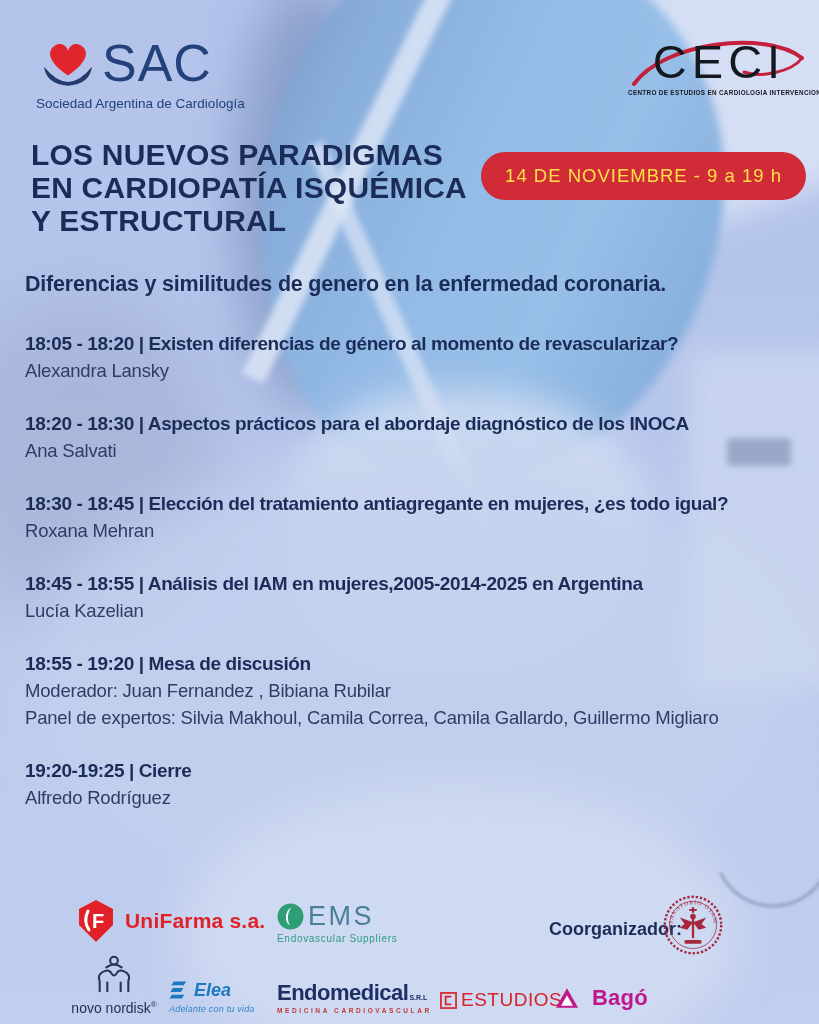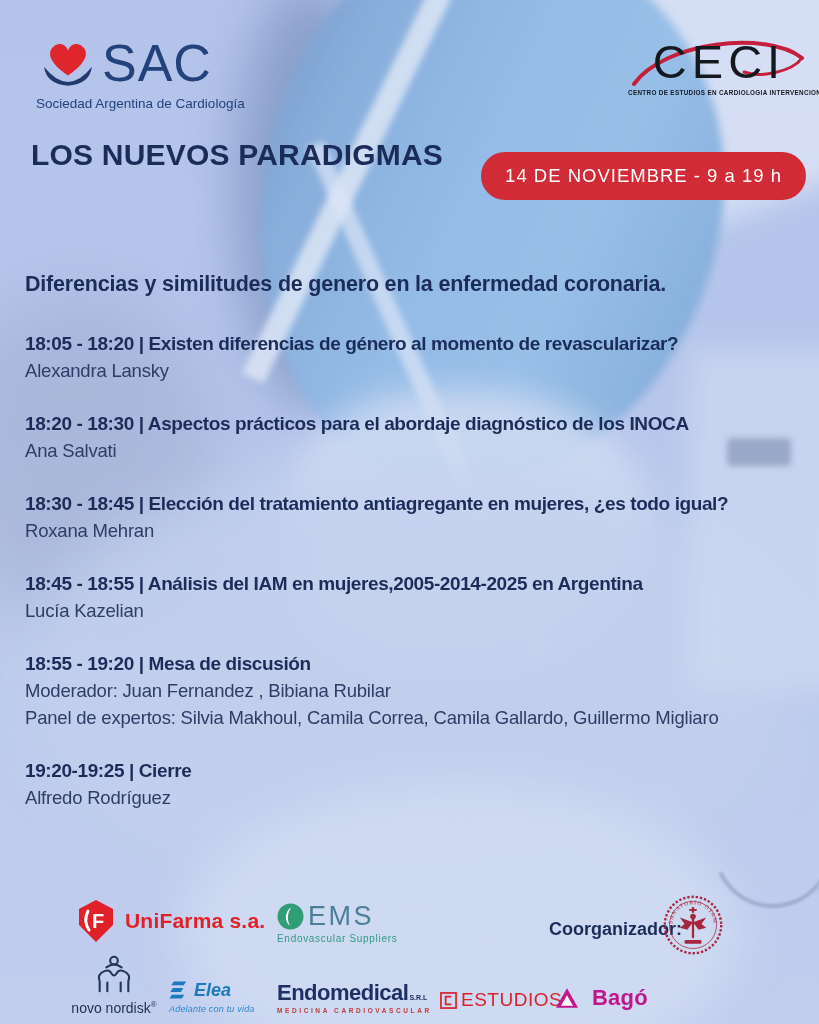--- a/index.html
+++ b/index.html
@@ -50,21 +50,21 @@
   .ceci { left:628px; top:38px; width:182px; text-align:center; }
   .ceci-swoosh { position:absolute; left:0; top:-6px; }
   .ceci-word { font-family:Liberation Sans, sans-serif; font-size:47px; color:#14181f;
     letter-spacing:5px; line-height:1; position:relative; }
   .ceci-caption { font-size:6.3px; font-weight:bold; color:#14181f; letter-spacing:.35px;
     margin-top:4px; white-space:nowrap; }
 
   
   .title { left:31px; top:138px; font-size:30px; font-weight:bold; color:#1b2c59;
     line-height:33px; letter-spacing:.2px; }
-  .pill { right:13px; top:152px; height:48px; background:#d02b36; color:#ffffff;
+  .pill { right:13px; top:152px; height:48px; background:#d02b36; color:#fde047;
     border-radius:26px; font-size:18.5px; letter-spacing:1px; display:flex; align-items:center;
     padding:12px 24px; white-space:nowrap; }
   .subtitle { left:25px; top:272px; font-size:21.5px; font-weight:bold; color:#1b2c59;
     letter-spacing:-.2px; white-space:nowrap; }
 
   
   .schedule { left:25px; top:332px; right:10px; }
   .sess { margin-bottom:29px; }
   .sess-title { font-size:19px; font-weight:bold; color:#1b2c59; letter-spacing:-.4px;
     line-height:24px; white-space:nowrap; }
@@ -141,20 +141,22 @@
     <svg class="ceci-swoosh" width="182" height="62" viewBox="0 0 182 62">
       <path d="M6 52 C36 10 138 -2 174 26" stroke="#c41f3b" stroke-width="4" fill="none" stroke-linecap="round"></path>
       <path d="M174 26 C164 40 132 46 116 40" stroke="#c41f3b" stroke-width="3" fill="none" stroke-linecap="round"></path>
     </svg>
     <div class="ceci-word">CECI</div>
     <div class="ceci-caption">CENTRO DE ESTUDIOS EN CARDIOLOGIA INTERVENCIONISTA</div>
   </div>
 
   <div class="abs title">
     <div>LOS NUEVOS PARADIGMAS</div>
+    <div>EN CARDIOPATÍA ISQUÉMICA</div>
+    <div>Y ESTRUCTURAL</div>
   </div>
 
   <div class="abs pill">14 DE NOVIEMBRE - 9 a 19 h</div>
 
   <div class="abs subtitle">Diferencias y similitudes de genero en la enfermedad coronaria.</div>
 
   <div class="abs schedule">
     <div class="sess">
       <div class="sess-title">18:05 - 18:20 | Existen diferencias de género al momento de revascularizar?</div>
       <div class="sess-speaker">Alexandra Lansky</div>

